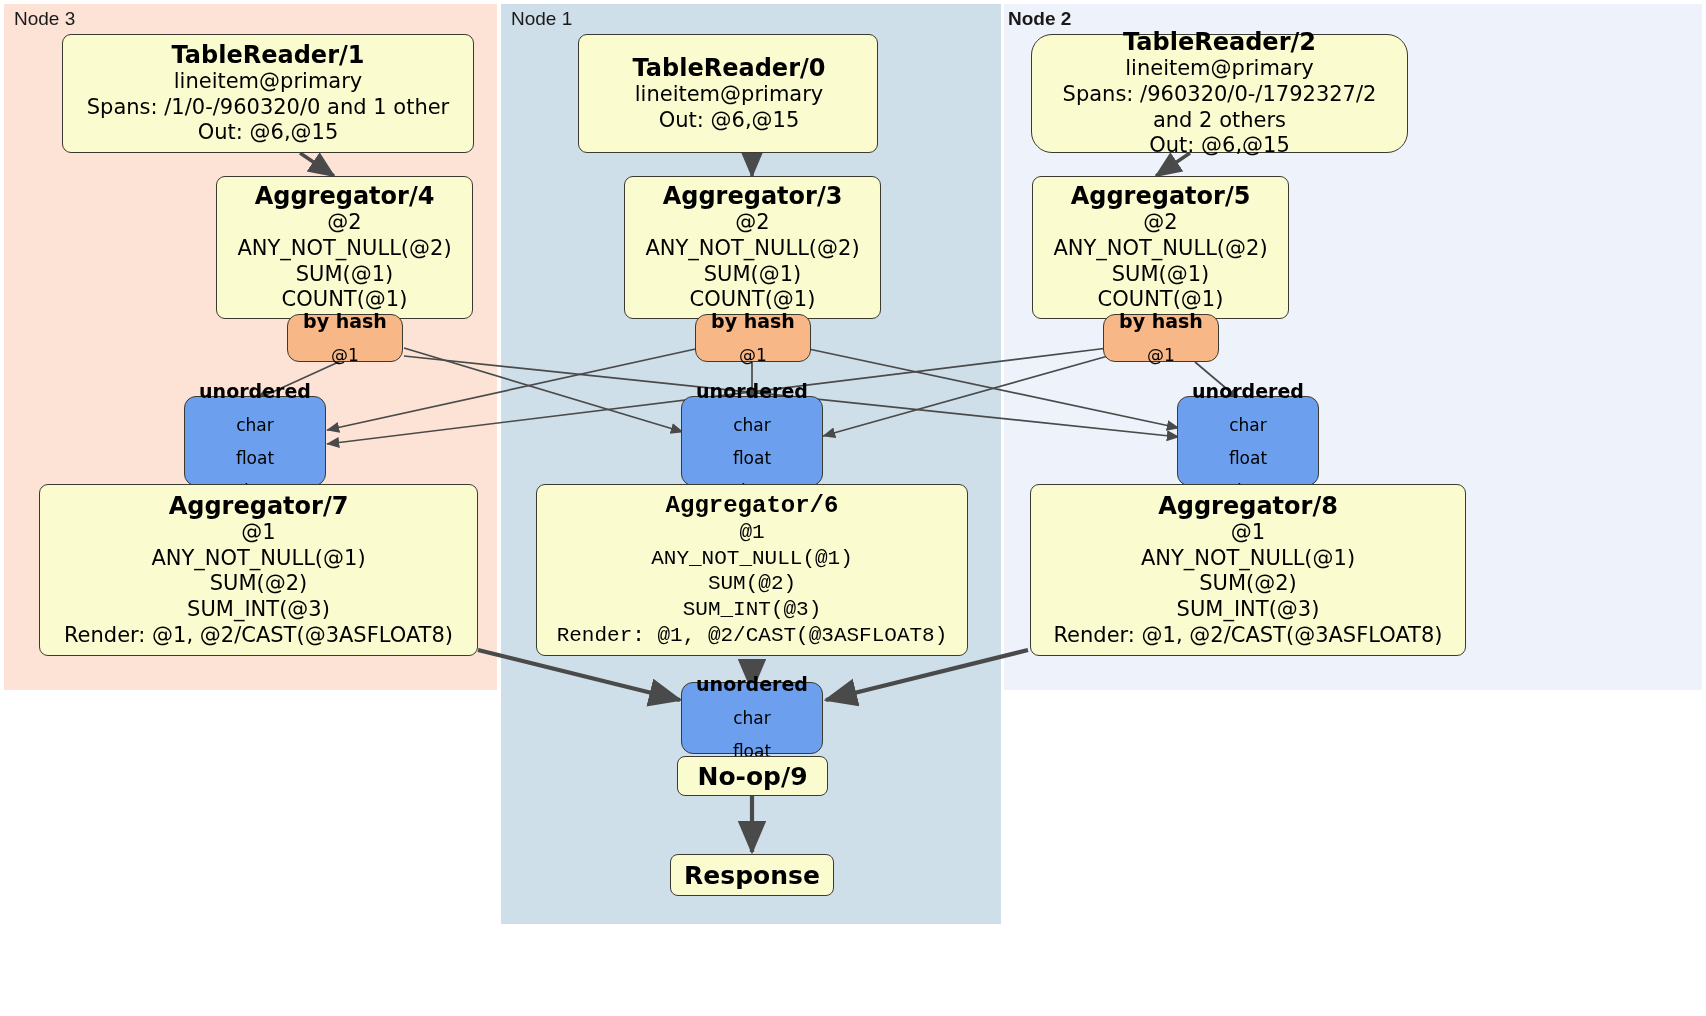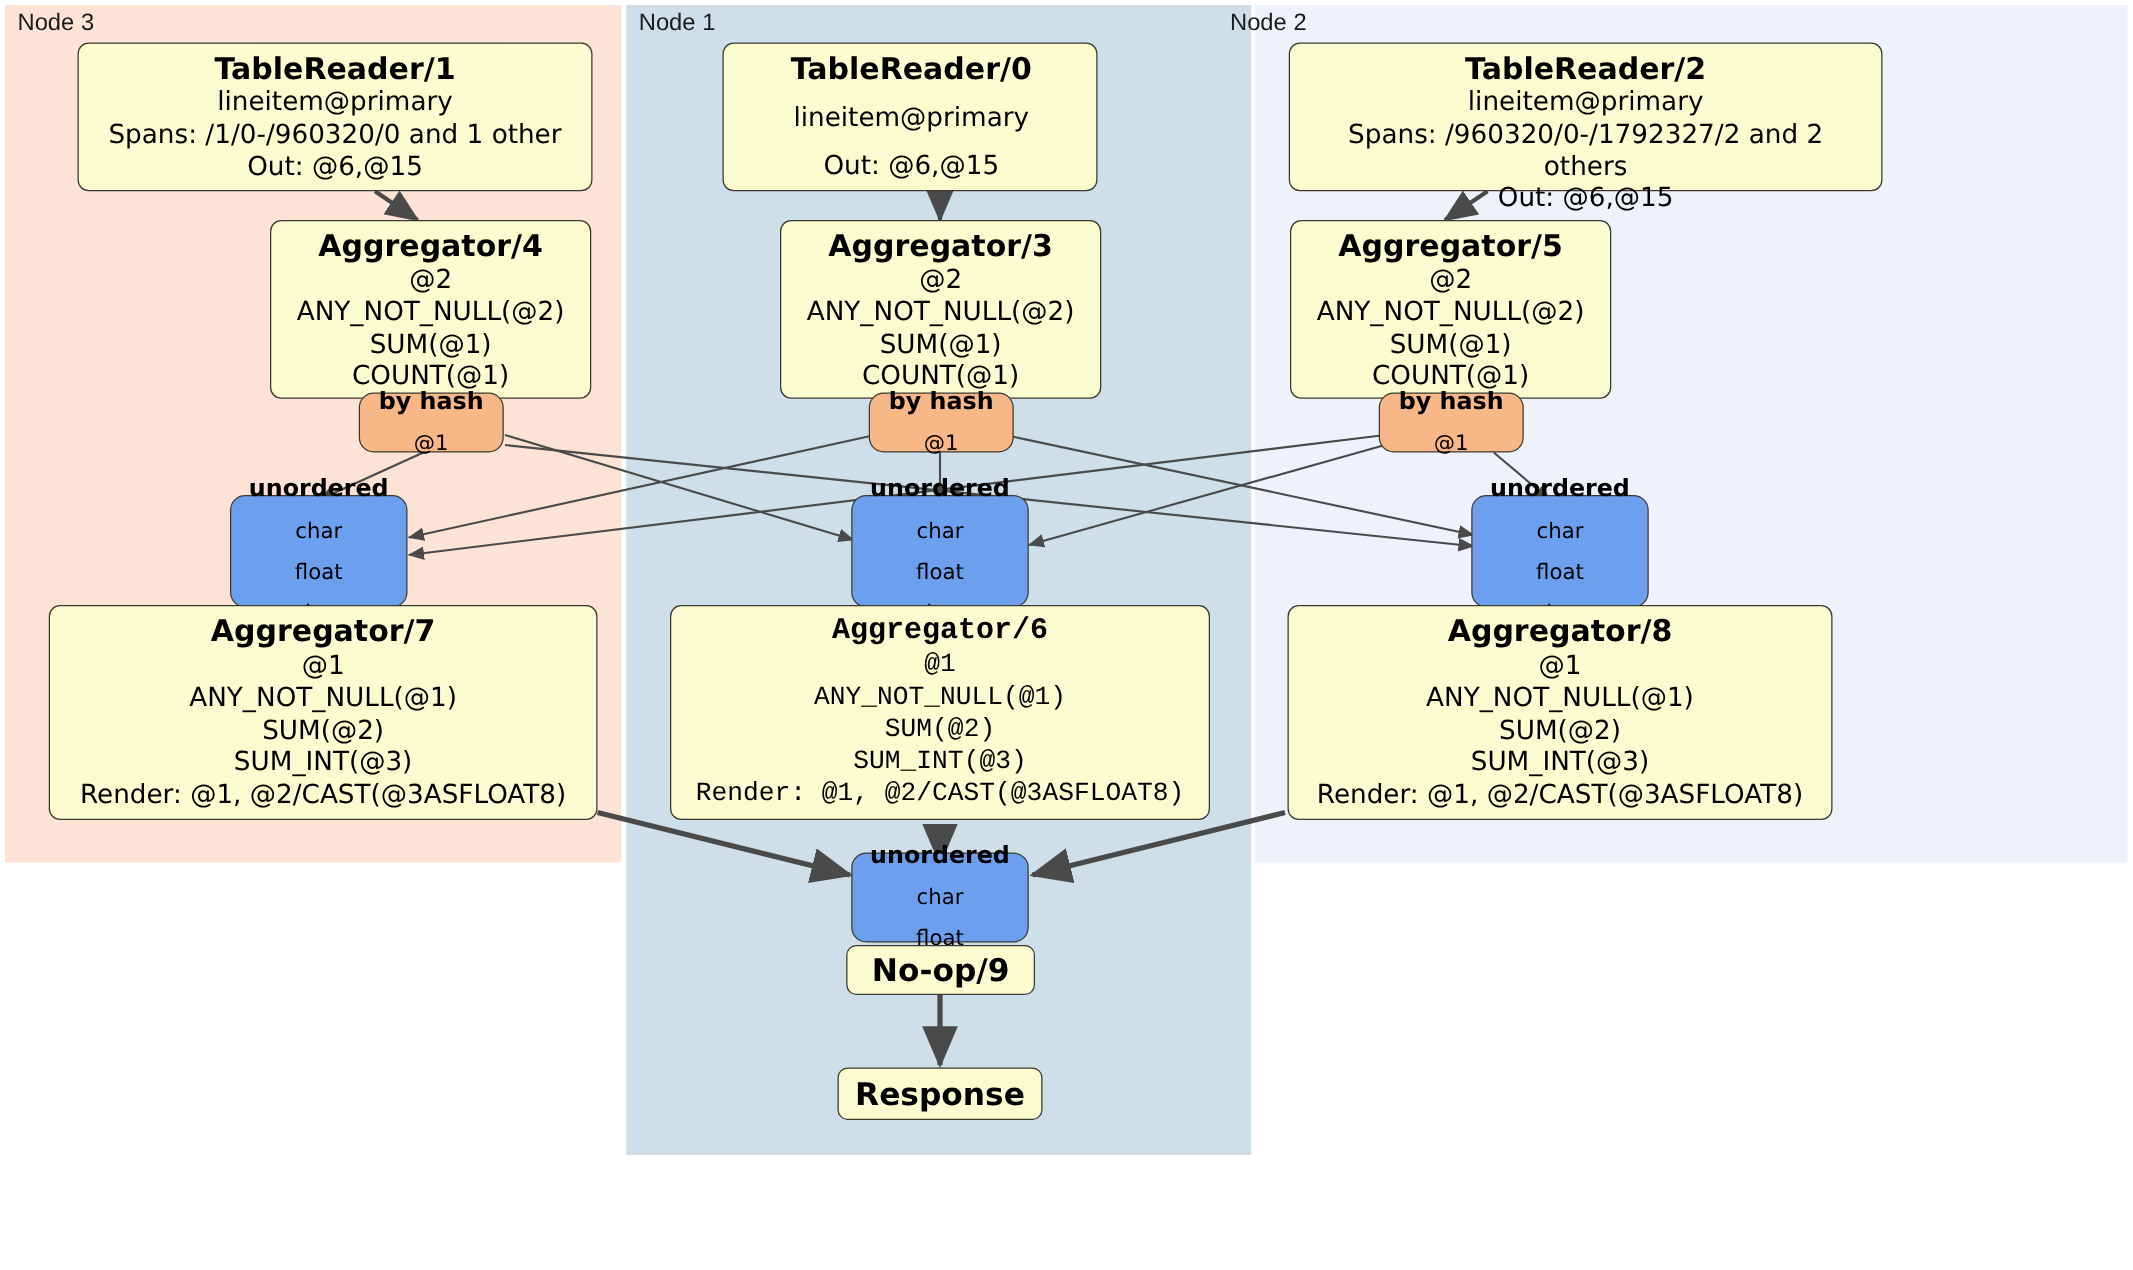--- a/index.html
+++ b/index.html
@@ -11,21 +11,21 @@
   .panel{position:absolute;box-sizing:border-box;}
   .panel-label{position:absolute;font-size:19px;color:#1a1a1a;
                font-family:"Liberation Sans",sans-serif;}
 
   
   #edges{position:absolute;left:0;top:0;width:1706px;height:1016px;}
 
   
   .box{position:absolute;box-sizing:border-box;border:1.6px solid #3a3a30;
        border-radius:9px;background:#fbfbd0;text-align:center;
-       display:flex;flex-direction:column;justify-content:space-between;
+       display:flex;flex-direction:column;justify-content:center;
        padding:6px 10px;}
   .box .ttl{font-weight:bold;font-size:24px;color:#000;line-height:1.18;}
   .box .ln{font-size:21px;color:#000;line-height:1.22;}
 
   .router{position:absolute;box-sizing:border-box;border:1.6px solid #3a3a30;
           border-radius:12px;text-align:center;display:flex;flex-direction:column;
           justify-content:center;gap:12px;}
   .router.hash{background:#f7b787;}
   .router.recv{background:#6d9fef;}
   .router .ttl{font-weight:bold;font-size:19px;color:#000;line-height:1.2;}
@@ -40,21 +40,21 @@
 <body>
 
 <div id="stage">
 
   <div class="panel" style="left:4px;top:4px;width:493px;height:686px;background:#fce3d6;"></div>
   <div class="panel" style="left:501px;top:4px;width:500px;height:920px;background:#cfdfe9;"></div>
   <div class="panel" style="left:1004px;top:4px;width:698px;height:686px;background:#eef2fb;"></div>
 
   <div class="panel-label" style="left:14px;top:8px;">Node 3</div>
   <div class="panel-label" style="left:511px;top:8px;">Node 1</div>
-  <div class="panel-label" style="left:984px;top:8px;">Node 2</div>
+  <div class="panel-label" style="left:1008px;top:8px;font-weight:bold;">Node 2</div>
 
   <svg id="edges" viewBox="0 0 1706 1016" xmlns="http://www.w3.org/2000/svg">
     <defs>
       <marker id="ar" markerWidth="9" markerHeight="9" refX="7.2" refY="3.2" orient="auto" markerUnits="strokeWidth">
         <path d="M0,0 L7.6,3.2 L0,6.4 z" fill="#4a4a4a"></path>
       </marker>
       <marker id="arS" markerWidth="10" markerHeight="10" refX="7.4" refY="3.4" orient="auto" markerUnits="strokeWidth">
         <path d="M0,0 L8,3.4 L0,6.8 z" fill="#4a4a4a"></path>
       </marker>
     </defs>
@@ -88,21 +88,21 @@
     <div class="ln">Spans: /1/0-/960320/0 and 1 other</div>
     <div class="ln">Out: @6,@15</div>
   </div>
 
   <div class="box" style="left:578px;top:34px;width:300px;height:119px;padding-left:12px;">
     <div class="ttl">TableReader/0</div>
     <div class="ln">lineitem@primary</div>
     <div class="ln">Out: @6,@15</div>
   </div>
 
-  <div class="box" style="left:1031px;top:34px;width:475px;height:119px;">
+  <div class="box" style="left:1031px;top:34px;width:377px;height:119px;border-radius:21px;">
     <div class="ttl">TableReader/2</div>
     <div class="ln">lineitem@primary</div>
     <div class="ln">Spans: /960320/0-/1792327/2 and 2 others</div>
     <div class="ln">Out: @6,@15</div>
   </div>
 
   <div class="box" style="left:216px;top:176px;width:257px;height:143px;">
     <div class="ttl">Aggregator/4</div>
     <div class="ln">@2</div>
     <div class="ln">ANY_NOT_NULL(@2)</div>

